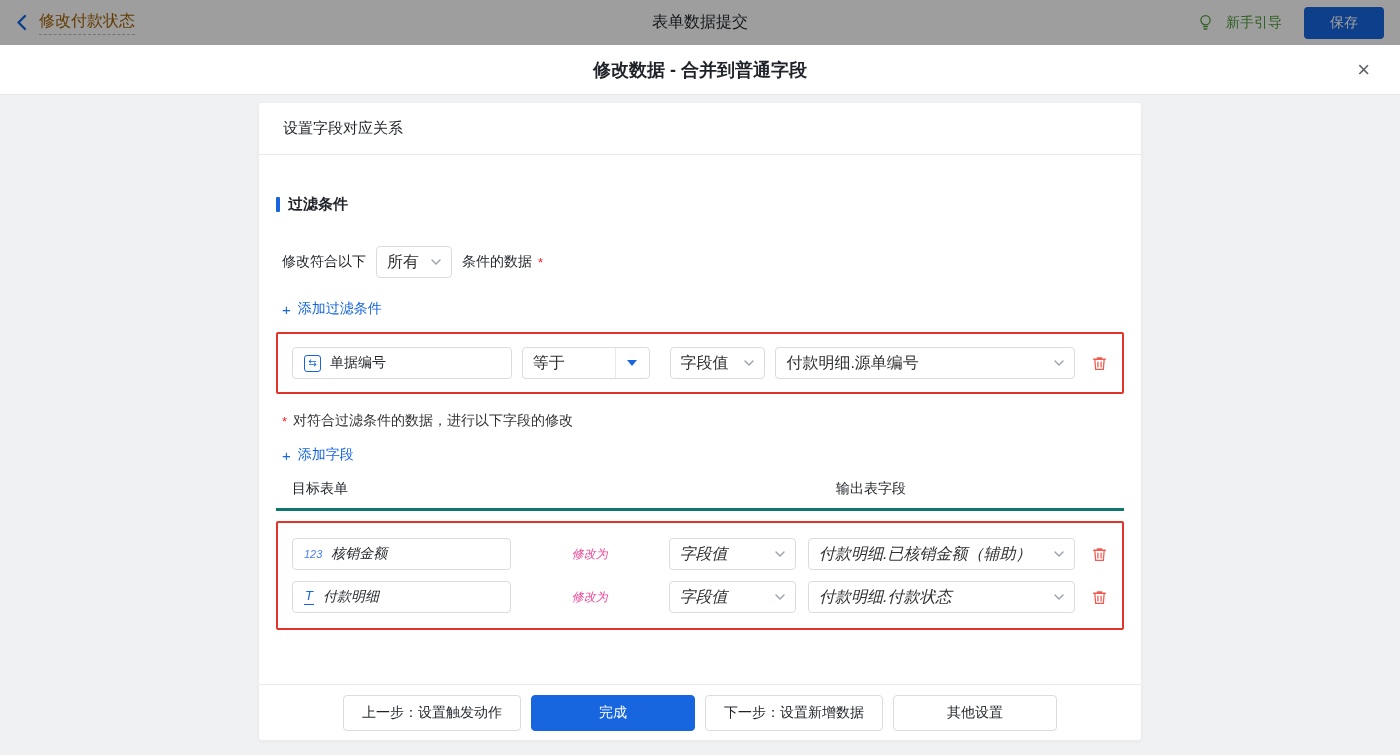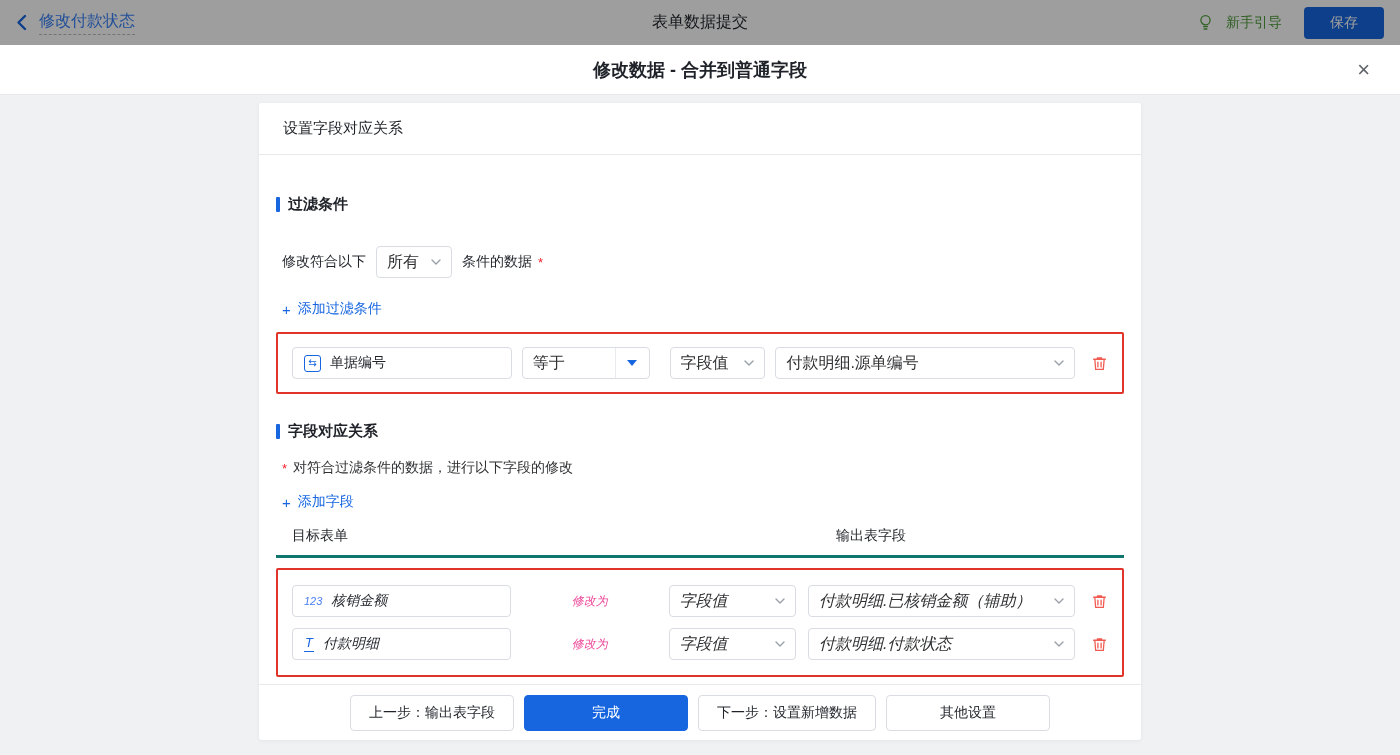--- a/index.html
+++ b/index.html
@@ -14,21 +14,21 @@
   .topbar {
     position:relative; height:45px; background:#ffffff;
     display:flex; align-items:center; padding:0 16px;
   }
   .topbar::after {
     content:""; position:absolute; inset:0; background:rgba(0,0,0,0.38);
     pointer-events:none; z-index:5;
   }
   .tb-left { display:flex; align-items:center; gap:12px; }
   .back-btn { display:flex; align-items:center; cursor:pointer; }
-  .tb-title { font-size:16px; color:#3b82f6; border-bottom:1px dashed #b9bcc2; padding-bottom:2px; }
+  .tb-title { font-size:16px; color:#a16207; border-bottom:1px dashed #b9bcc2; padding-bottom:2px; }
   .tb-center {
     position:absolute; left:0; right:0; text-align:center;
     font-size:16px; color:#1f2329; pointer-events:none;
   }
   .tb-right { margin-left:auto; display:flex; align-items:center; gap:22px; position:relative; z-index:1; }
   .guide { display:flex; align-items:center; gap:13px; color:#4f9e3c; font-size:14px; cursor:pointer; }
   .save-btn {
     background:#1766e0; color:#fff; border:none; border-radius:4px;
     height:32px; padding:0 26px; font-size:14px; cursor:pointer;
     font-family:inherit;
@@ -225,24 +225,20 @@
                 </svg>
             </span>
           </div>
           <span class="trash-btn">
             <svg width="17" height="17" viewBox="0 0 16 16">
                 <path d="M2.5 4 H13.5 M6 4 V2.6 H10 V4 M3.6 4 L4.4 13.6 H11.6 L12.4 4 M6.5 6.6 V11.2 M9.5 6.6 V11.2" fill="none" stroke="#f05a50" stroke-width="1.2" stroke-linecap="round" stroke-linejoin="round"></path>
               </svg>
           </span>
         </div>
 
-        <div class="section-title mt28">
-          <span class="blue-bar"></span>
-          <span>字段对应关系</span>
-        </div>
 
         <div class="hint-line mt18">
           <span class="hint-star">*</span>
           <span>对符合过滤条件的数据，进行以下字段的修改</span>
         </div>
 
         <div class="add-link mt16">
           <span class="plus">+</span>
           <span>添加字段</span>
         </div>
@@ -309,21 +305,21 @@
               <svg width="17" height="17" viewBox="0 0 16 16">
                   <path d="M2.5 4 H13.5 M6 4 V2.6 H10 V4 M3.6 4 L4.4 13.6 H11.6 L12.4 4 M6.5 6.6 V11.2 M9.5 6.6 V11.2" fill="none" stroke="#f05a50" stroke-width="1.2" stroke-linecap="round" stroke-linejoin="round"></path>
                 </svg>
             </span>
           </div>
 
         </div>
       </div>
 
       <div class="card-footer">
-        <button class="btn">上一步：输出表字段</button>
+        <button class="btn">上一步：设置触发动作</button>
         <button class="btn btn-primary">完成</button>
         <button class="btn">下一步：设置新增数据</button>
         <button class="btn">其他设置</button>
       </div>
 
     </div>
   </div>
 </div>
 
 </body></html>

